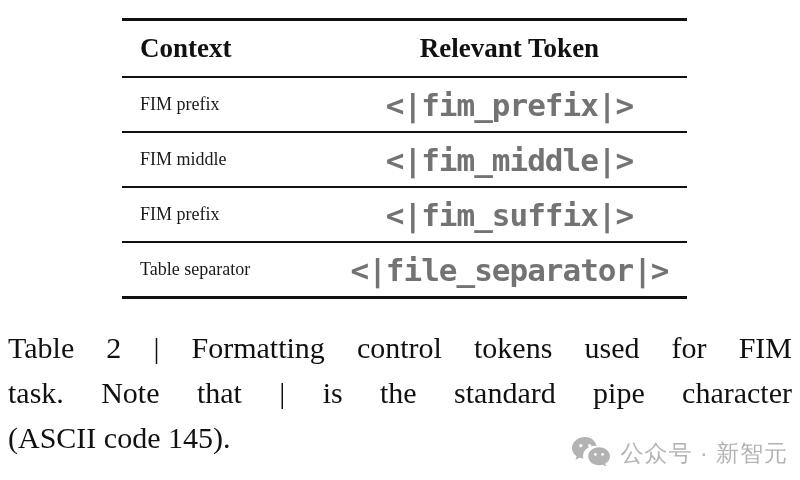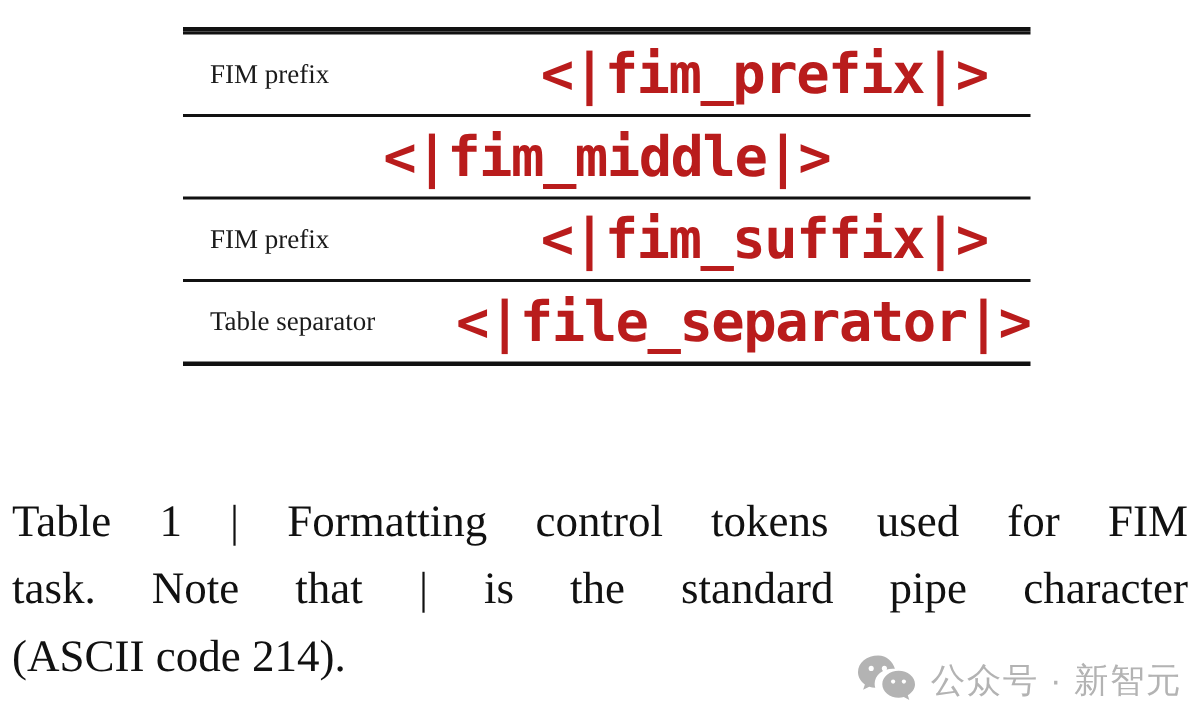--- a/index.html
+++ b/index.html
@@ -46,22 +46,22 @@
   }
   .thead .cell-context,
   .thead .cell-token {
     font-weight: 700;
     font-size: 27px;
     color: #111111;
   }
   .token {
     font-family: "DejaVu Sans Mono", monospace;
     font-weight: 700;
-    font-size: 37px;
-    color: #b91c1c;
+    font-size: 31px;
+    color: #737373;
     letter-spacing: -1px;
   }
 
   
   .caption {
     position: absolute;
     left: 8px;
     top: 325px;
     width: 784px;
     font-size: 30px;
@@ -95,31 +95,36 @@
   .wm-icon { display: block; }
 </style>
 </head>
 <body>
 
 <div class="canvas">
 
   <div class="ptable">
     <div class="rule rule-thick"></div>
 
+    <div class="trow thead">
+      <div class="cell-context">Context</div>
+      <div class="cell-token">Relevant Token</div>
+    </div>
 
     <div class="rule rule-mid"></div>
 
     <div class="trow">
       <div class="cell-context">FIM prefix</div>
       <div class="cell-token"><span class="token">&lt;|fim_prefix|&gt;</span></div>
     </div>
 
     <div class="rule rule-thin"></div>
 
     <div class="trow">
+      <div class="cell-context">FIM middle</div>
       <div class="cell-token"><span class="token">&lt;|fim_middle|&gt;</span></div>
     </div>
 
     <div class="rule rule-thin"></div>
 
     <div class="trow">
       <div class="cell-context">FIM prefix</div>
       <div class="cell-token"><span class="token">&lt;|fim_suffix|&gt;</span></div>
     </div>
 
@@ -127,23 +132,23 @@
 
     <div class="trow">
       <div class="cell-context">Table separator</div>
       <div class="cell-token"><span class="token">&lt;|file_separator|&gt;</span></div>
     </div>
 
     <div class="rule rule-thick"></div>
   </div>
 
   <div class="caption">
-    <div class="cap-line just">Table 1 | Formatting control tokens used for FIM</div>
+    <div class="cap-line just">Table 2 | Formatting control tokens used for FIM</div>
     <div class="cap-line just">task. Note that | is the standard pipe character</div>
-    <div class="cap-line">(ASCII code 214).</div>
+    <div class="cap-line">(ASCII code 145).</div>
   </div>
 
   <div class="watermark">
     <svg class="wm-icon" width="40" height="34" viewBox="0 0 40 34" xmlns="http://www.w3.org/2000/svg">
       <g fill="#b3b3b3">
         <path d="M14.5 1C6.8 1 1 5.9 1 12c0 3.4 1.8 6.3 4.6 8.3l-1.2 3.6 4.1-2.1c1.3.4 2.6.6 4 .7-.3-.9-.4-1.8-.4-2.7 0-5.6 5.4-10 12-10 .5 0 1 0 1.5.1C24.4 5 19.9 1 14.5 1z"></path>
         <path d="M39 20.2c0-5-4.9-9-10.9-9s-10.9 4-10.9 9 4.9 9 10.9 9c1.2 0 2.4-.2 3.5-.5l3.6 1.9-1-3.1c2.9-1.6 4.8-4.3 4.8-7.3z"></path>
       </g>
       <g fill="#ffffff">
         <circle cx="9.8" cy="9.6" r="1.7"></circle>

